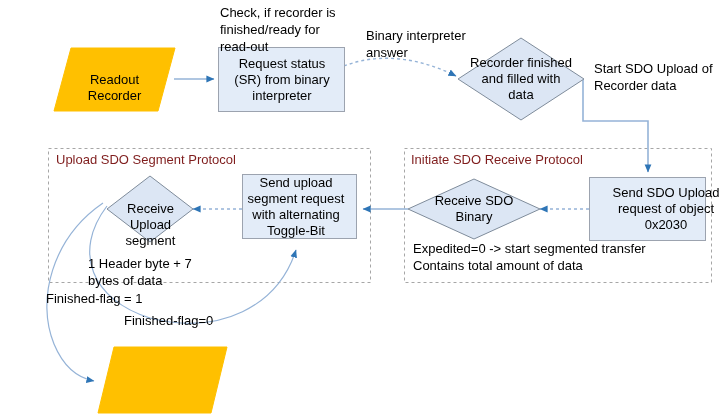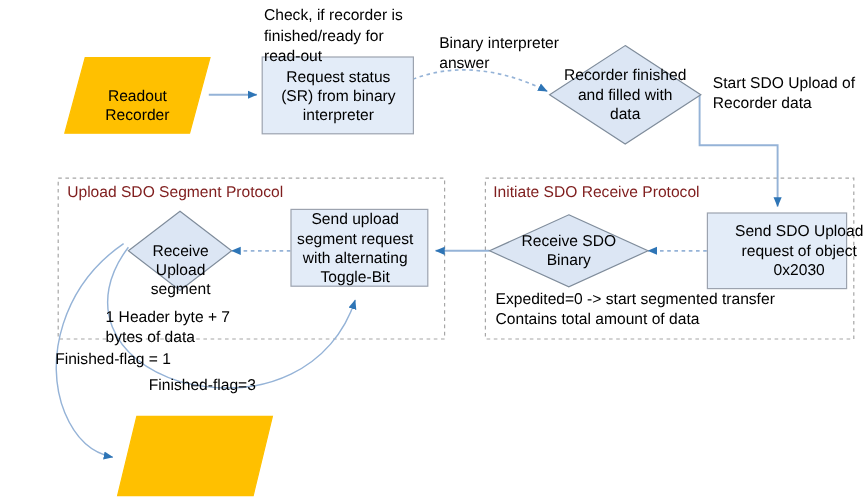--- a/index.html
+++ b/index.html
@@ -145,15 +145,15 @@
 Recorder data</div>
 
   <div class="free-label" style="left:413px; top:240px; width:290px;">Expedited=0 -&gt; start segmented transfer
 Contains total amount of data</div>
 
   <div class="free-label" style="left:88px; top:255px; width:130px;">1 Header byte + 7
 bytes of data</div>
 
   <div class="free-label" style="left:2px; top:290px; width:140px;margin-left:44px;">Finished-flag = 1</div>
 
-  <div class="free-label" style="left:124px; top:312px; width:130px;">Finished-flag=3</div>
+  <div class="free-label" style="left:124px; top:312px; width:130px;">Finished-flag=0</div>
 
 </div>
 
 </body></html>

